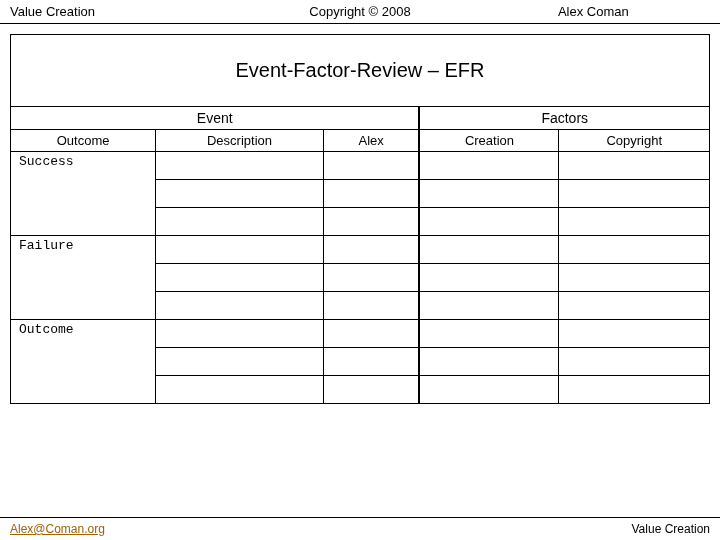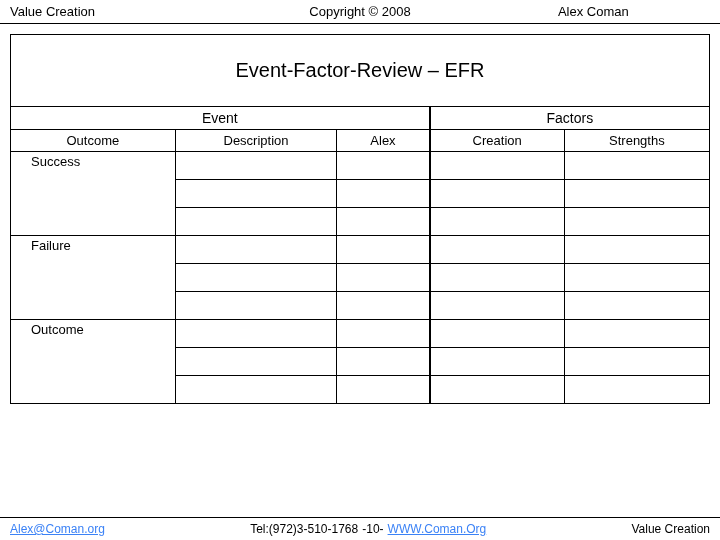--- a/index.html
+++ b/index.html
@@ -71,21 +71,22 @@
       padding: 3px 13px;
       border-bottom: 1.5px solid #000;
     }
 
     .separator-bold {
       border-right: 2.5px solid #000 !important;
     }
 
     .data-row td {
       height: 28px;
-      padding: 2px 20px;
+      padding: 2px 8px;
+      font-family: Liberation Mono, monospace;
     }
 
     .outcome-cell {
       font-weight: normal;
       vertical-align: middle;
       font-size: 13px;
     }
 
     .section-top td {
       border-top: 1.5px solid #000;
@@ -102,21 +103,21 @@
       padding: 4px 10px;
       border-top: 1.5px solid #000;
     }
 
     .footer-center {
       display: flex;
       gap: 4px;
     }
 
     a {
-      color: #3b82f6;
+      color: #a16207;
       text-decoration: underline;
       font-size: 12px;
     }
 
     .footer-text {
       font-size: 12px;
     }
   </style>
 </head>
 <body>
@@ -138,21 +139,21 @@
       <tr class="group-header">
         <td colspan="3" class="separator-bold">Event</td>
         <td colspan="2">Factors</td>
       </tr>
 
       <tr class="col-header">
         <td>Outcome</td>
         <td>Description</td>
         <td class="separator-bold">Alex</td>
         <td>Creation</td>
-        <td>Strengths</td>
+        <td>Copyright</td>
       </tr>
     </thead>
     <tbody>
 
       <tr class="data-row section-top">
         <td class="outcome-cell" rowspan="3">Success</td>
         <td></td>
         <td class="separator-bold"></td>
         <td></td>
         <td></td>
@@ -208,19 +209,14 @@
         <td class="separator-bold"></td>
         <td></td>
         <td></td>
       </tr>
     </tbody>
   </table>
 </div>
 
 <div class="footer">
   <a href="#">Alex@Coman.org</a>
-  <div class="footer-center">
-    <span class="footer-text">Tel:(972)3-510-1768</span>
-    <span class="footer-text">-10-</span>
-    <a href="#">WWW.Coman.Org</a>
-  </div>
   <span class="footer-text">Value Creation</span>
 </div>
 
 </body></html>

